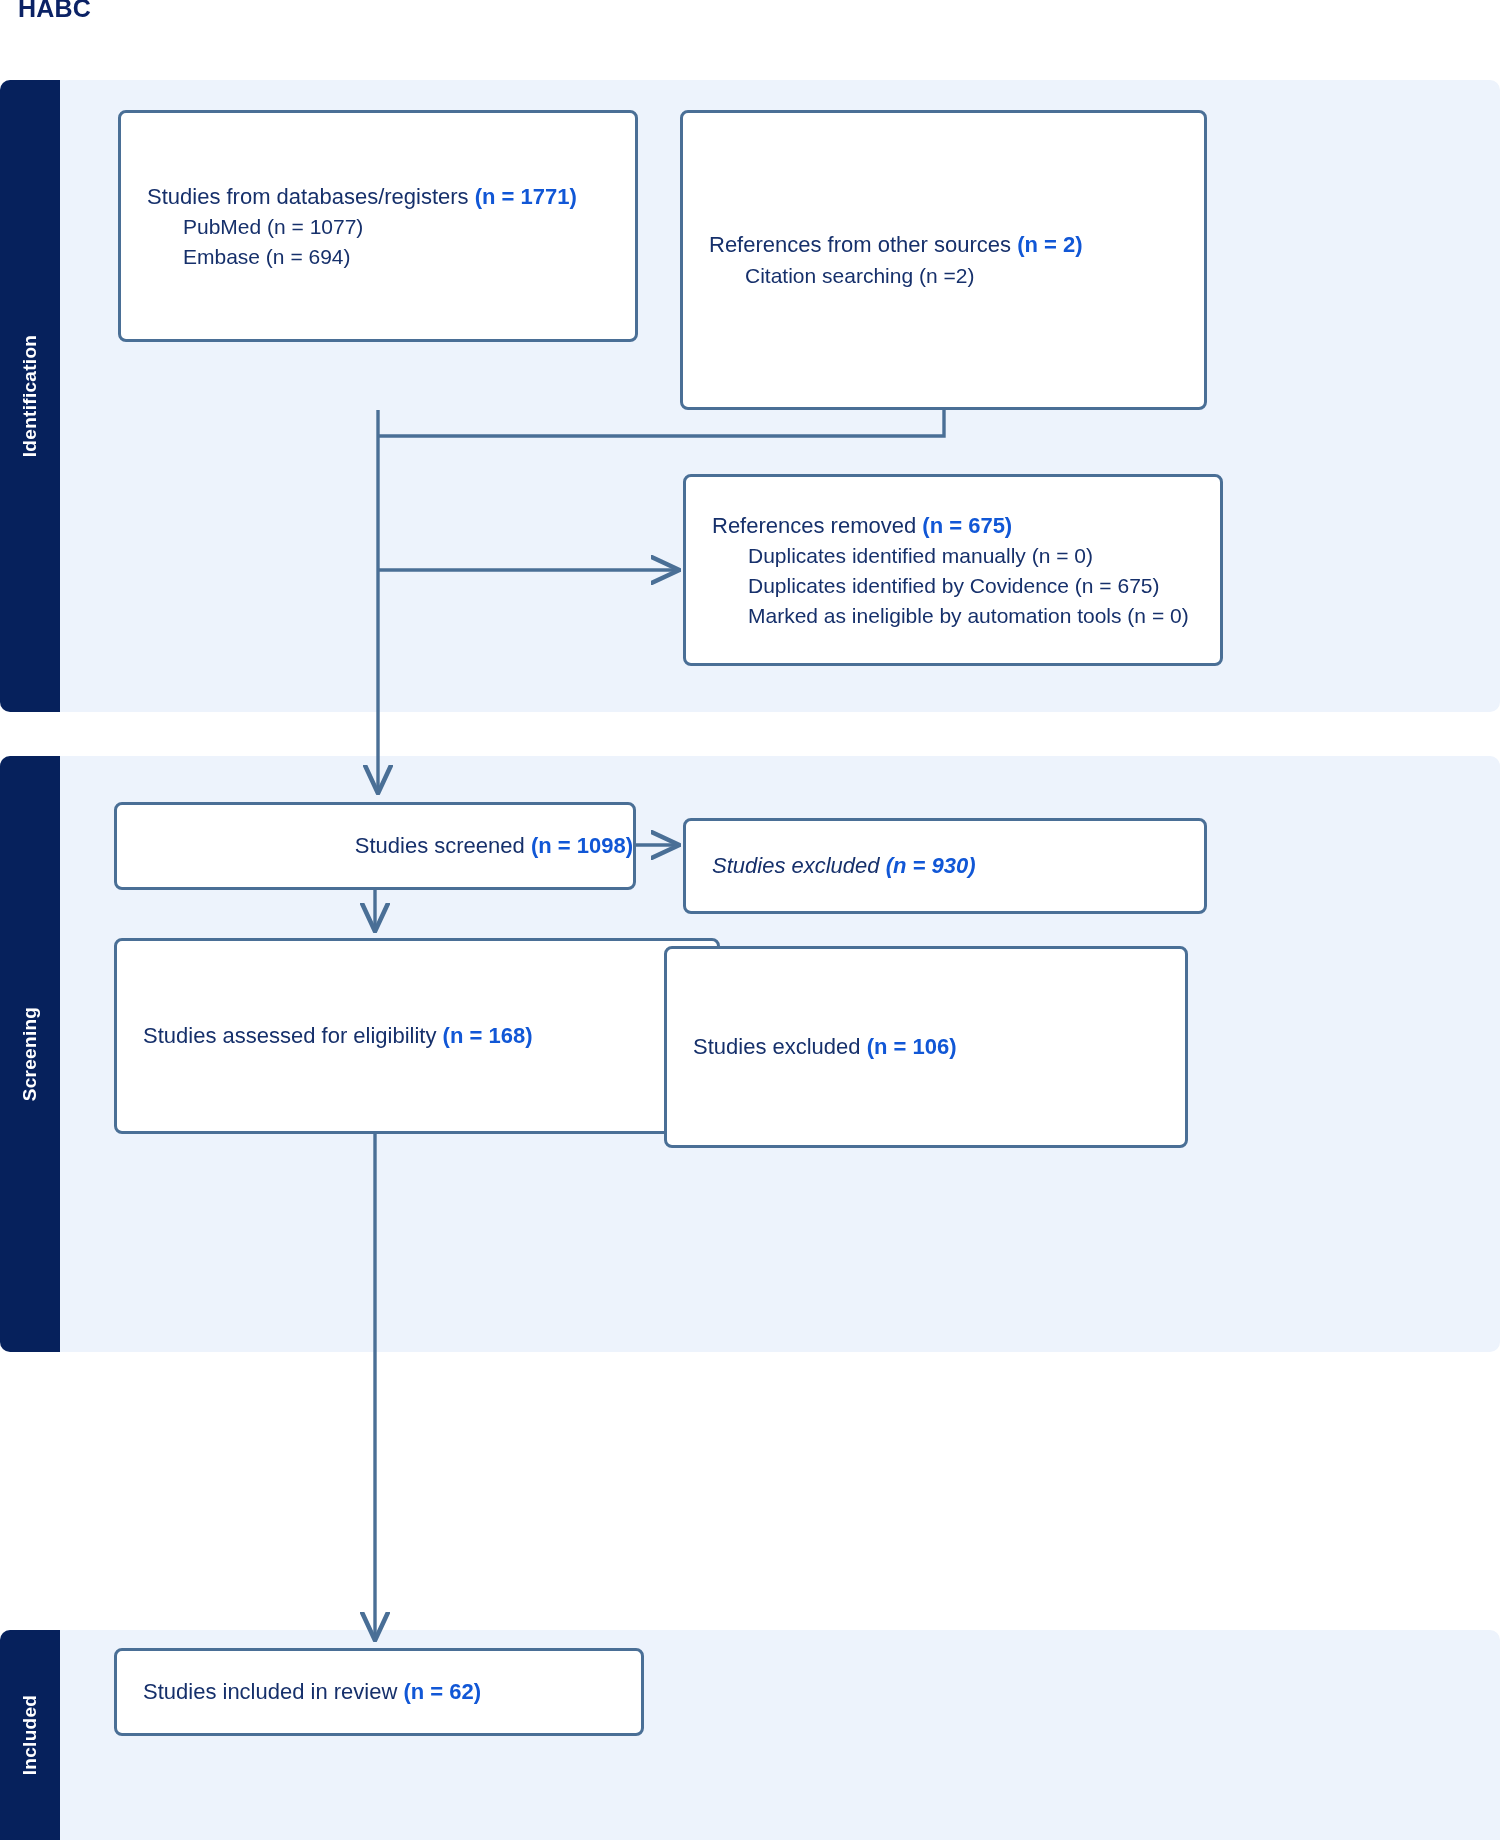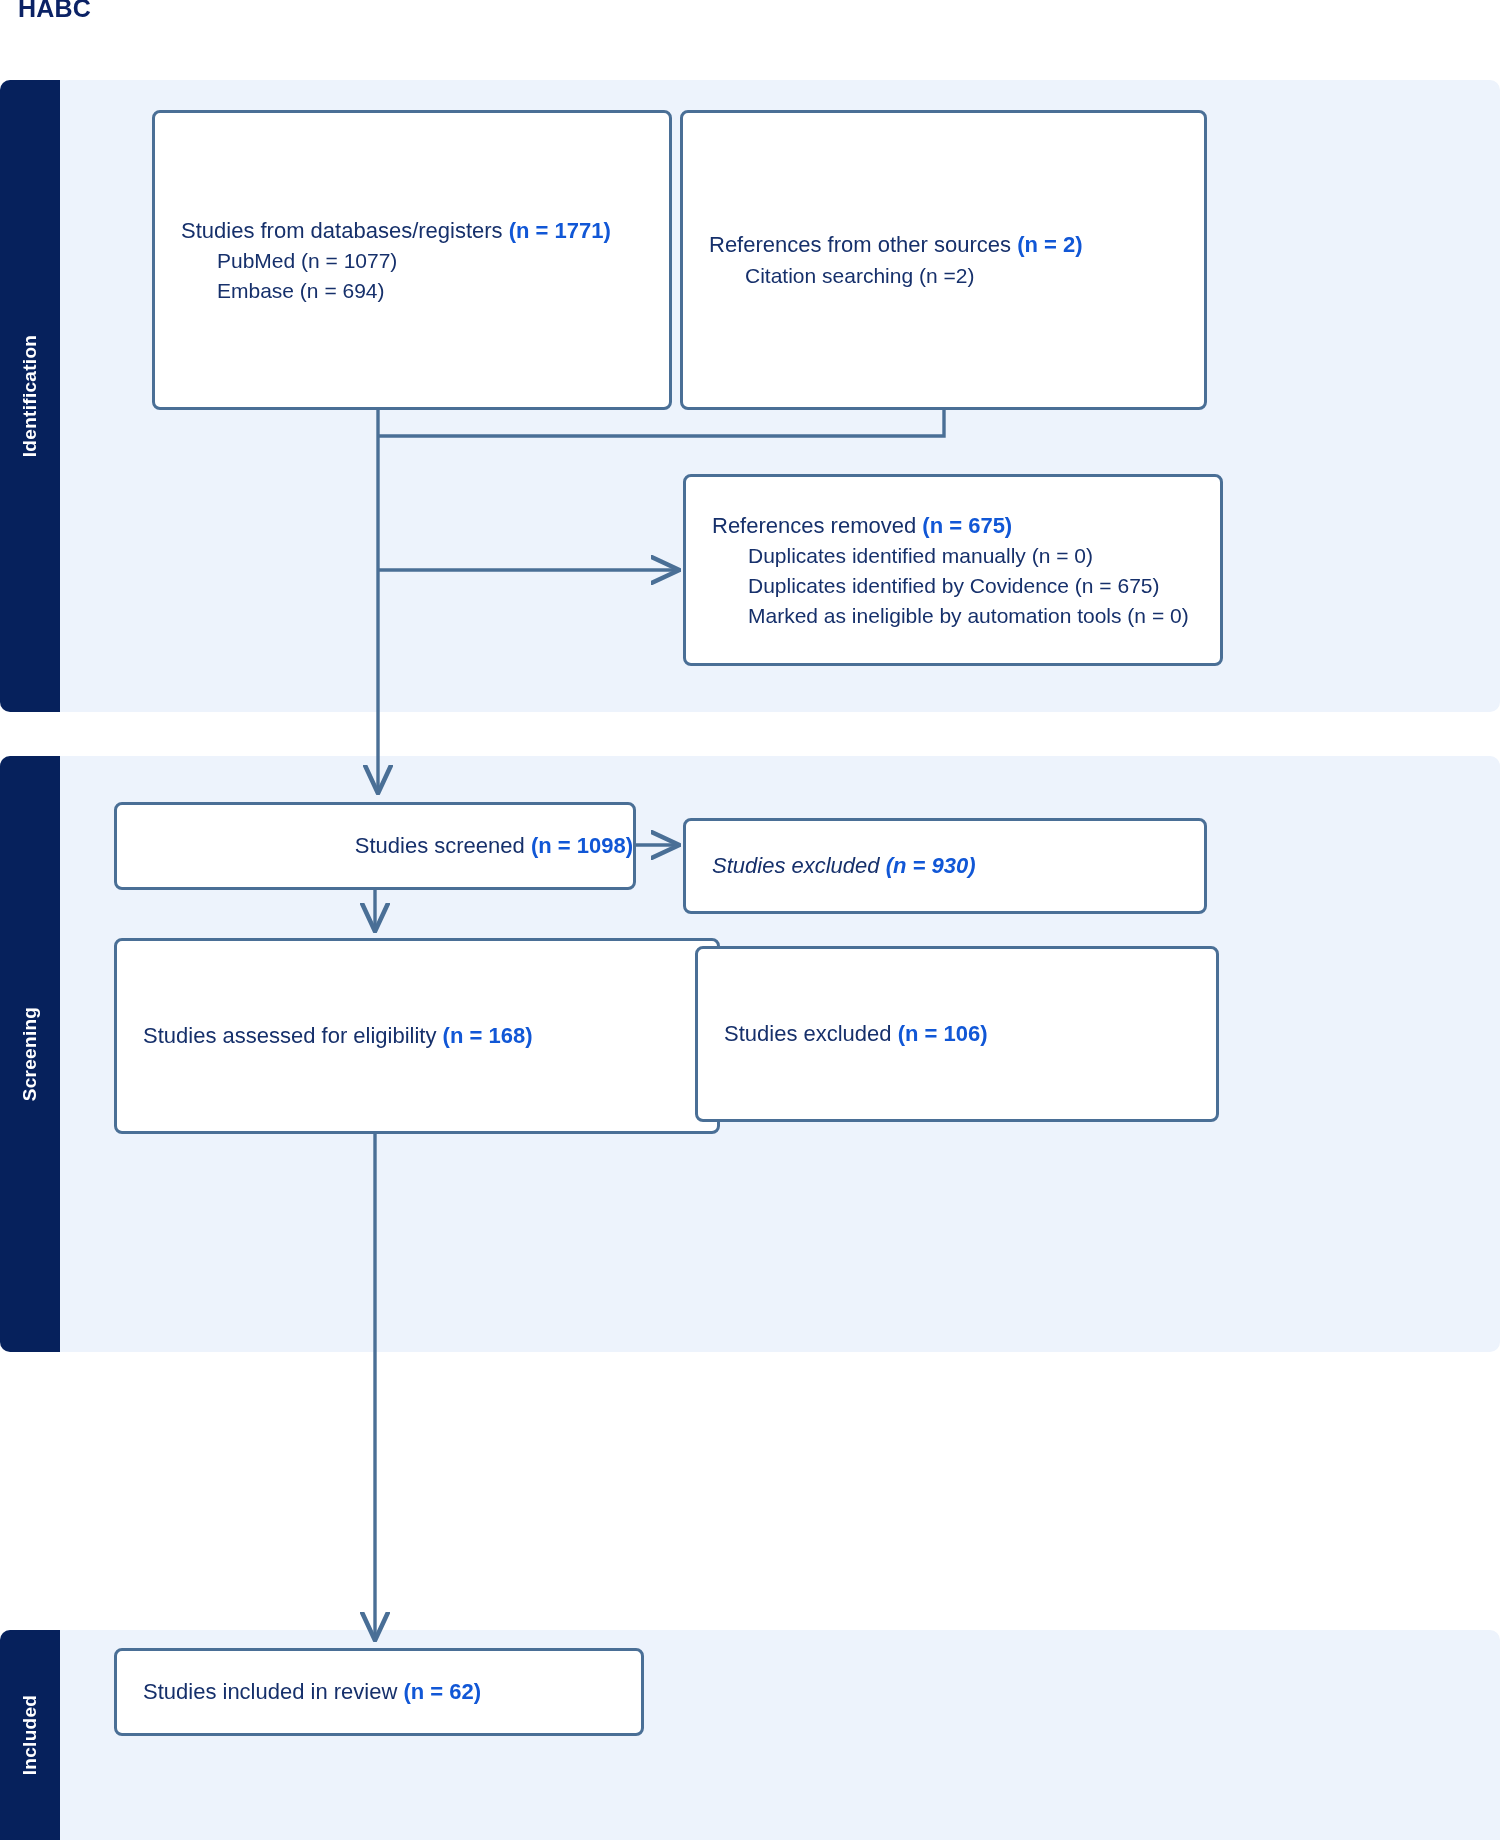--- a/index.html
+++ b/index.html
@@ -50,27 +50,27 @@
   }
   .box .txt{padding:0 0 0 26px;line-height:1.42;}
   .ln{
     font-size:22px;color:#16306b;white-space:nowrap;
     display:block;
   }
   .ln b{color:#1157d6;font-weight:bold;}
   .sub{padding-left:36px;font-size:21px;}
 
   
-  .b-db   {left:118px;  top:110px;  width:520px; height:300px;margin-left:34px;}
+  .b-db   {left:118px;  top:110px;  width:520px; height:232px;}
   .b-other{left:680px;  top:110px;  width:527px; height:300px;}
   .b-rem  {left:683px;  top:474px;  width:540px; height:192px;}
   .b-scr  {left:114px;  top:802px;  width:522px; height:88px;justify-content:flex-end;}
   .b-exc1 {left:683px;  top:818px;  width:524px; height:96px;font-style:italic;}
   .b-elig {left:114px;  top:938px;  width:606px; height:196px;}
-  .b-exc2 {left:695px;  top:946px;  width:524px; height:176px;}
+  .b-exc2 {left:664px;  top:946px;  width:524px; height:202px;}
   .b-incl {left:114px;  top:1648px; width:530px; height:88px;text-align:center;}
 
   
   .wires{position:absolute;left:0;top:0;width:1500px;height:1840px;}
 </style>
 </head>
 <body>
 
 <div class="canvas">
 

